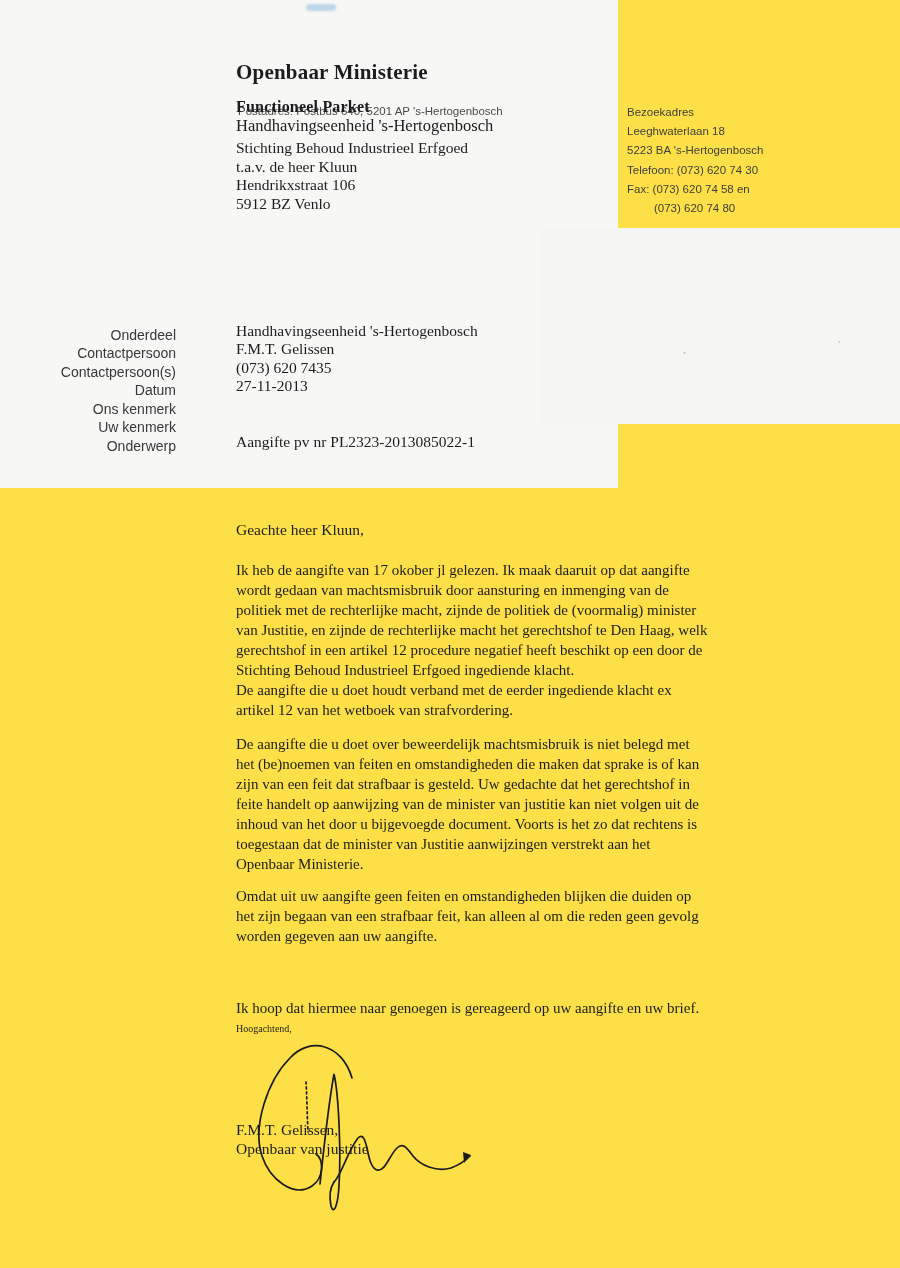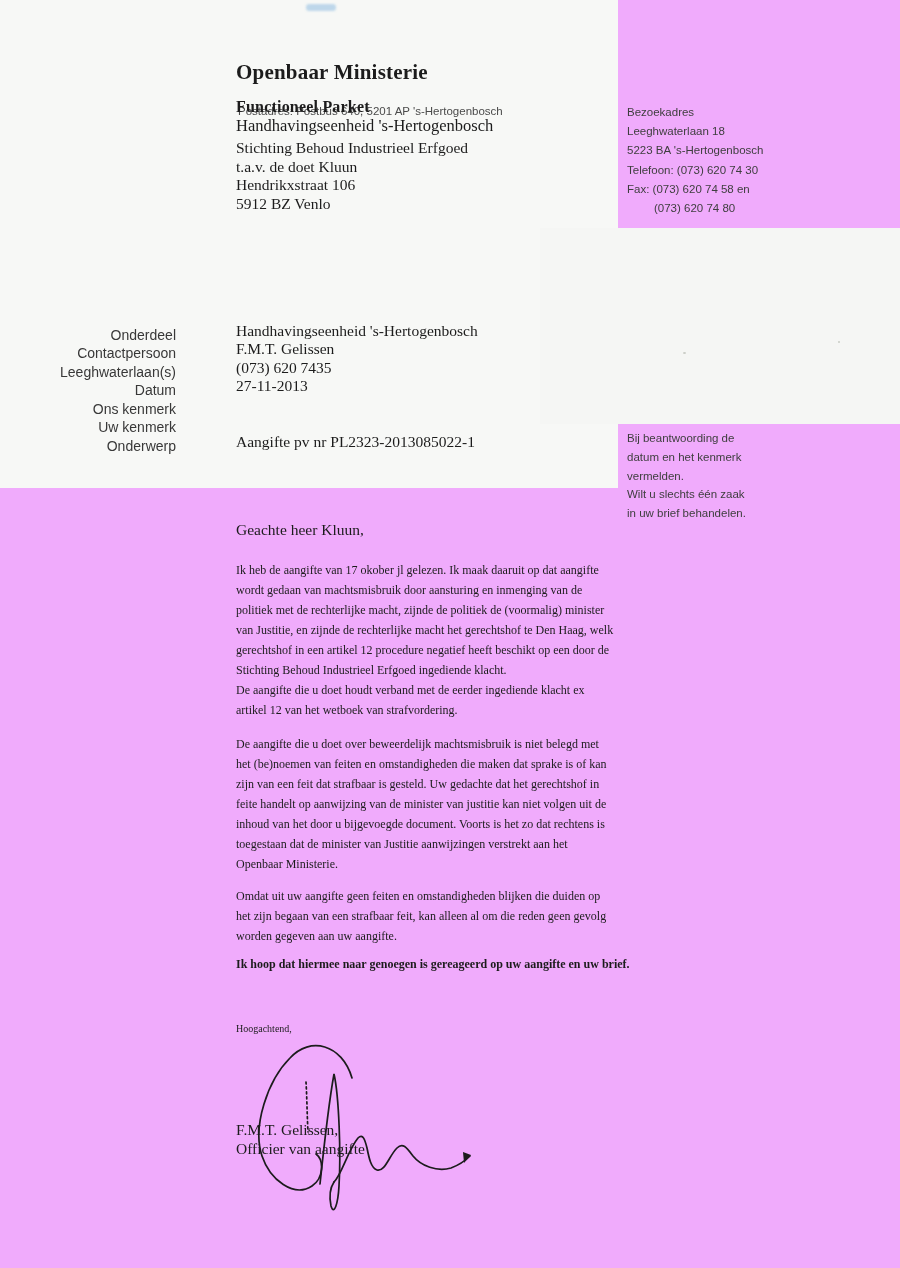--- a/index.html
+++ b/index.html
@@ -1,18 +1,18 @@
 <!DOCTYPE html>
 <html><head>
 <meta charset="utf-8">
 <style>
   html,body { margin:0; padding:0; background:#e8e8e8; }
   .page {
     position:relative; width:900px; height:1268px;
-    background:#f0abfc; overflow:hidden;
+    background:#fde047; overflow:hidden;
     font-family:"Liberation Serif","DejaVu Serif",serif;
     color:#1c1c1c;
   }
   .abs { position:absolute; }
   .sans { font-family:"Liberation Sans","DejaVu Sans",sans-serif; }
 
   
   .patch { position:absolute; pointer-events:none; }
   .patch-a { left:0; top:0; width:618px; height:488px; background:#f7f8f6; }
   .patch-b { left:540px; top:228px; width:360px; height:196px; background:#f5f6f4; }
@@ -33,22 +33,22 @@
   .visit .indent { padding-left:27px; }
 
   .meta-labels { left:20px;  top:326px; width:156px; text-align:right;
                  font-size:14px; line-height:18.45px; color:#383838; }
   .meta-values { left:236px; top:322px; font-size:15.5px; line-height:18.45px; }
   .mrow { height:18.45px; }
 
   .note { left:627px; top:429px; font-size:11.5px; line-height:18.8px; color:#3e3e3e; }
 
   .salutation { left:236px; top:521px; font-size:15.5px; }
-  .para { left:236px; width:584px; font-size:12px; line-height:20px; white-space:pre-line; }
-  .p0 { top:560px; } .p1 { top:734px; } .p2 { top:886px; } .p3 { top:954px;font-weight:bold; }
+  .para { left:236px; width:584px; font-size:15px; line-height:20px; white-space:pre-line; }
+  .p0 { top:560px; } .p1 { top:734px; } .p2 { top:886px; } .p3 { top:998px; }
   .closing { left:236px; top:1023px; font-size:10px; }
 
   .signer-name  { left:236px; top:1121px; font-size:15.5px; }
   .signer-title { left:236px; top:1140px; font-size:15.5px; }
   .sig-svg { left:238px; top:1034px; pointer-events:none; }
 </style>
 </head>
 <body>
 
 <div class="page">
@@ -61,61 +61,54 @@
 
   <div class="content">
 
     <div class="abs org-title">Openbaar Ministerie</div>
     <div class="abs postal sans">Postadres: Postbus 640, 5201 AP 's-Hertogenbosch</div>
     <div class="abs dept">Functioneel Parket</div>
     <div class="abs unit">Handhavingseenheid 's-Hertogenbosch</div>
 
     <div class="abs recipient">
       <div>Stichting Behoud Industrieel Erfgoed</div>
-      <div>t.a.v. de doet Kluun</div>
+      <div>t.a.v. de heer Kluun</div>
       <div>Hendrikxstraat 106</div>
       <div>5912 BZ Venlo</div>
     </div>
 
     <div class="abs visit sans">
       <div>Bezoekadres</div>
       <div>Leeghwaterlaan 18</div>
       <div>5223 BA 's-Hertogenbosch</div>
       <div>Telefoon: (073) 620 74 30</div>
       <div>Fax: (073) 620 74 58  en</div>
       <div class="indent">(073) 620 74 80</div>
     </div>
 
     <div class="abs meta-labels sans">
       <div class="mrow">Onderdeel</div>
       <div class="mrow">Contactpersoon</div>
-      <div class="mrow">Leeghwaterlaan(s)</div>
+      <div class="mrow">Contactpersoon(s)</div>
       <div class="mrow">Datum</div>
       <div class="mrow">Ons kenmerk</div>
       <div class="mrow">Uw kenmerk</div>
       <div class="mrow">Onderwerp</div>
     </div>
 
     <div class="abs meta-values">
       <div class="mrow">Handhavingseenheid 's-Hertogenbosch</div>
       <div class="mrow">F.M.T. Gelissen</div>
       <div class="mrow">(073) 620 7435</div>
       <div class="mrow">27-11-2013</div>
       <div class="mrow"></div>
       <div class="mrow"></div>
       <div class="mrow">Aangifte pv nr PL2323-2013085022-1</div>
     </div>
 
-    <div class="abs note sans">
-      <div>Bij beantwoording de</div>
-      <div>datum en het kenmerk</div>
-      <div>vermelden.</div>
-      <div>Wilt u slechts één zaak</div>
-      <div>in uw brief behandelen.</div>
-    </div>
 
     <div class="abs salutation">Geachte heer Kluun,</div>
     <div class="abs para p0">Ik heb de aangifte van 17 okober jl gelezen. Ik maak daaruit op dat aangifte
 wordt gedaan van machtsmisbruik door aansturing en inmenging van de
 politiek met de rechterlijke macht, zijnde de politiek de (voormalig) minister
 van Justitie, en zijnde de rechterlijke macht het gerechtshof te Den Haag, welk
 gerechtshof in een artikel 12 procedure negatief heeft beschikt op een door de
 Stichting Behoud Industrieel Erfgoed ingediende klacht.
 De aangifte die u doet houdt verband met de eerder ingediende klacht ex
 artikel 12 van het wetboek van strafvordering.</div>
@@ -136,16 +129,16 @@
       <g fill="none" stroke="#1c1c1c" stroke-width="1.7" stroke-linecap="round">
         <path d="M114 44 C104 10, 72 2, 52 24 C30 46, 14 92, 24 122 C32 146, 56 164, 74 152 C86 144, 86 126, 78 120"></path>
         <path stroke-dasharray="2 3" d="M68 48 C69 64, 69 80, 70 98"></path>
         <path d="M82 150 C86 112, 92 62, 96 40 C101 62, 103 120, 101 152 C100 170, 96 182, 93 172 C91 162, 92 154, 96 148"></path>
         <path d="M96 148 C104 140, 110 116, 120 104 C125 99, 127 106, 129 114 C131 124, 133 134, 139 136 C147 138, 151 122, 159 114 C165 108, 169 114, 175 122 C183 132, 199 138, 213 134 C221 131, 228 126, 232 122"></path>
         <path d="M225 118 L233 121 L226 129 Z" fill="#1c1c1c" stroke="none"></path>
       </g>
     </svg>
 
     <div class="abs signer-name">F.M.T. Gelissen,</div>
-    <div class="abs signer-title">Officier van aangifte</div>
+    <div class="abs signer-title">Openbaar van justitie</div>
 
   </div>
 </div>
 
 </body></html>

